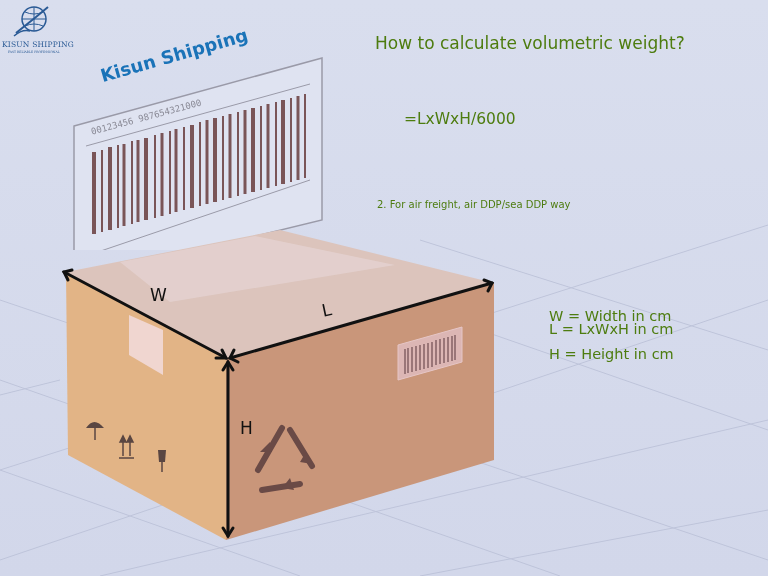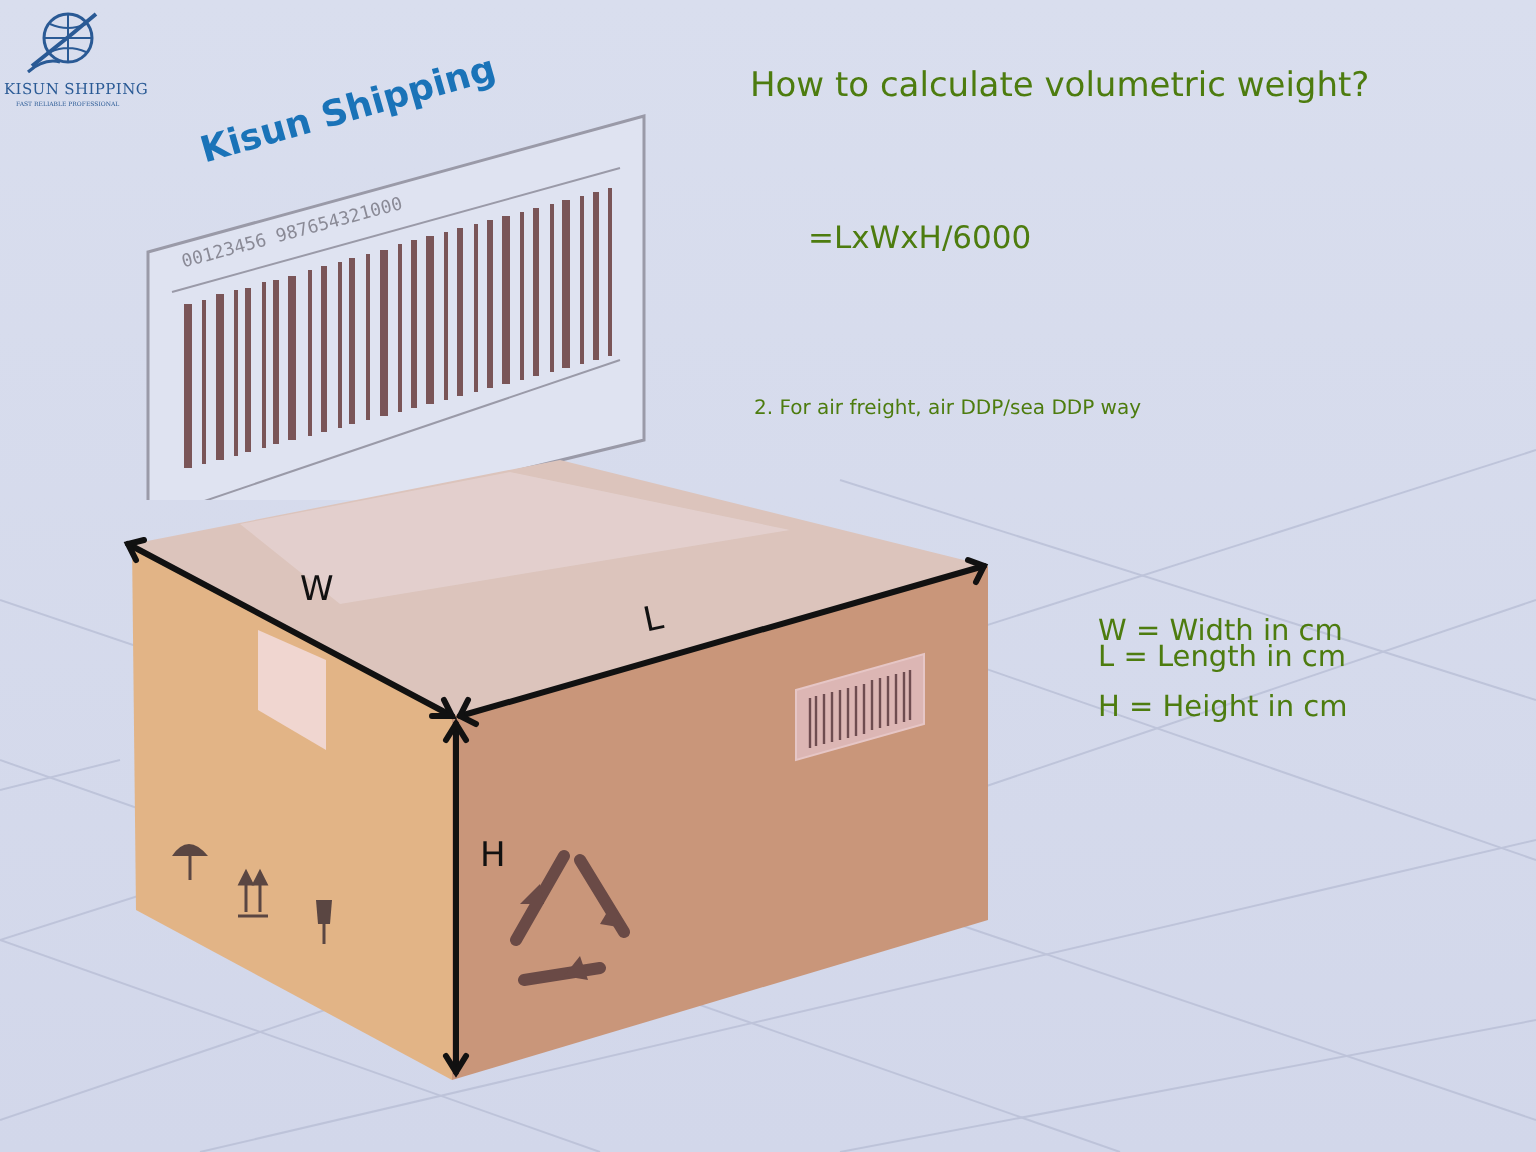--- a/index.html
+++ b/index.html
@@ -158,15 +158,15 @@
 
   <div class="dim" style="left:150px;top:285px">W</div>
   <div class="dim" style="left:322px;top:300px;transform:rotate(-12deg)">L</div>
   <div class="dim" style="left:240px;top:418px">H</div>
 
   <div class="txt title">How to calculate volumetric weight?</div>
   <div class="txt f1">=LxWxH/6000</div>
   <div class="txt item2">2. For air freight, air DDP/sea DDP way</div>
 
   <div class="txt leg" style="top:308px">W = Width in cm</div>
-  <div class="txt leg" style="top:321px">L = Length in cm</div>
+  <div class="txt leg" style="top:321px">L = LxWxH in cm</div>
   <div class="txt leg" style="top:346px">H = Height in cm</div>
 </div>
 
 </body></html>

